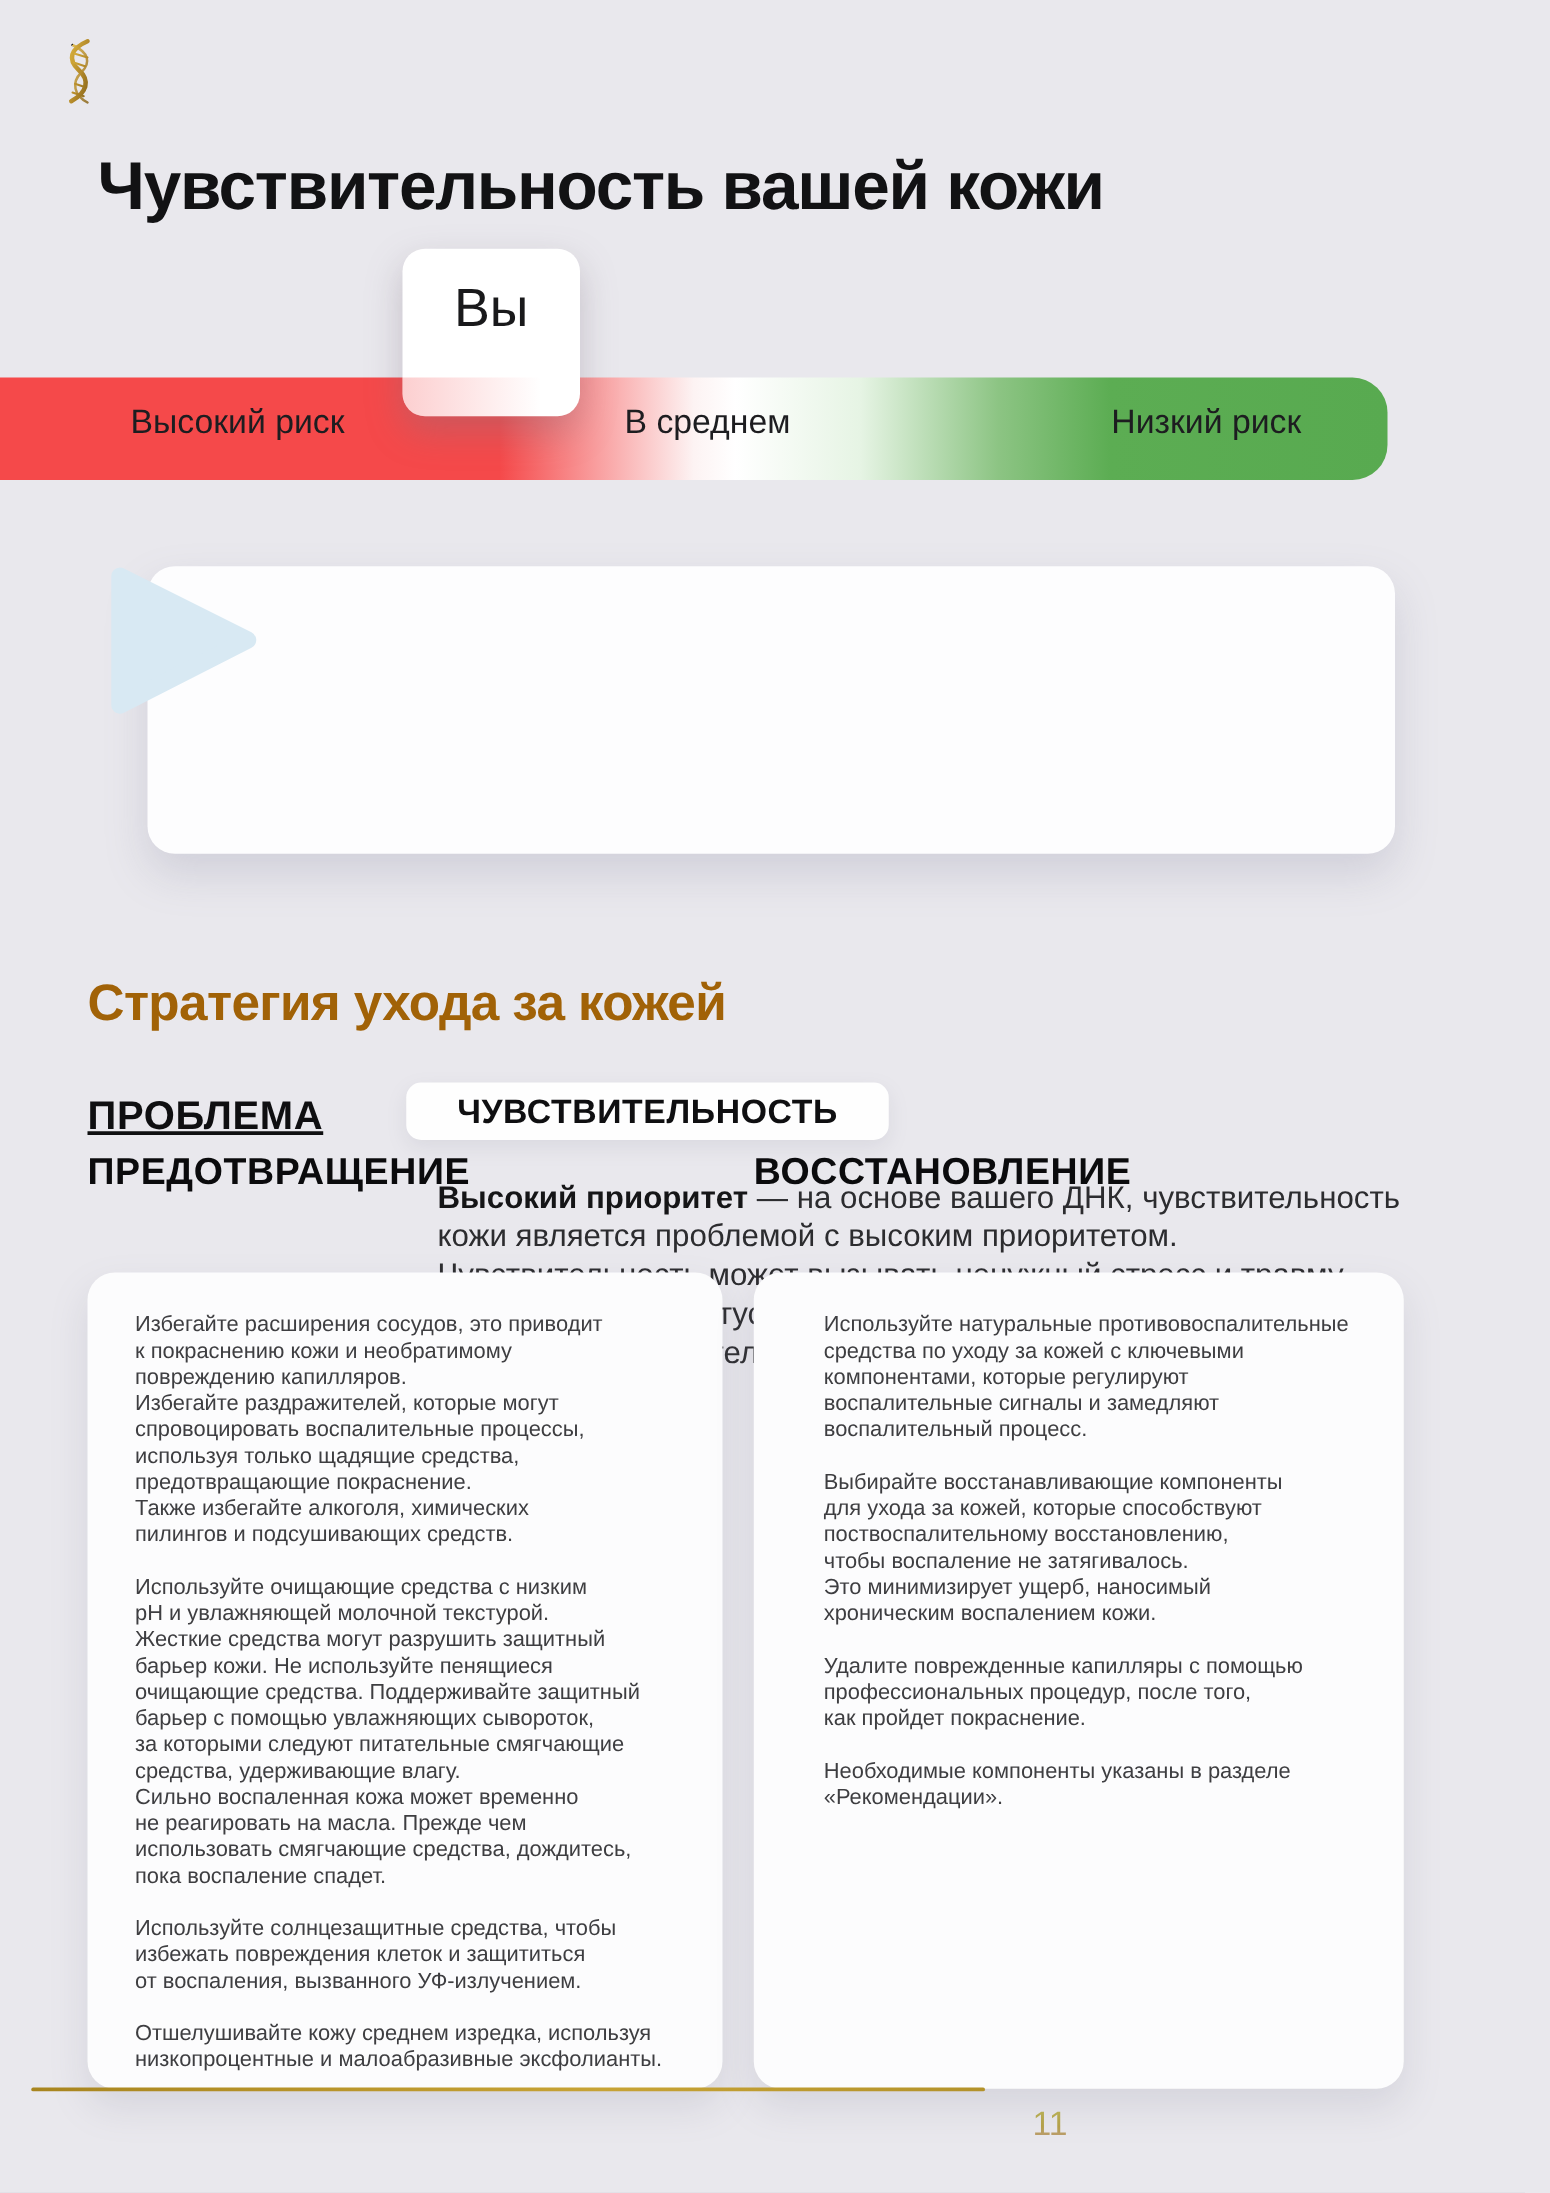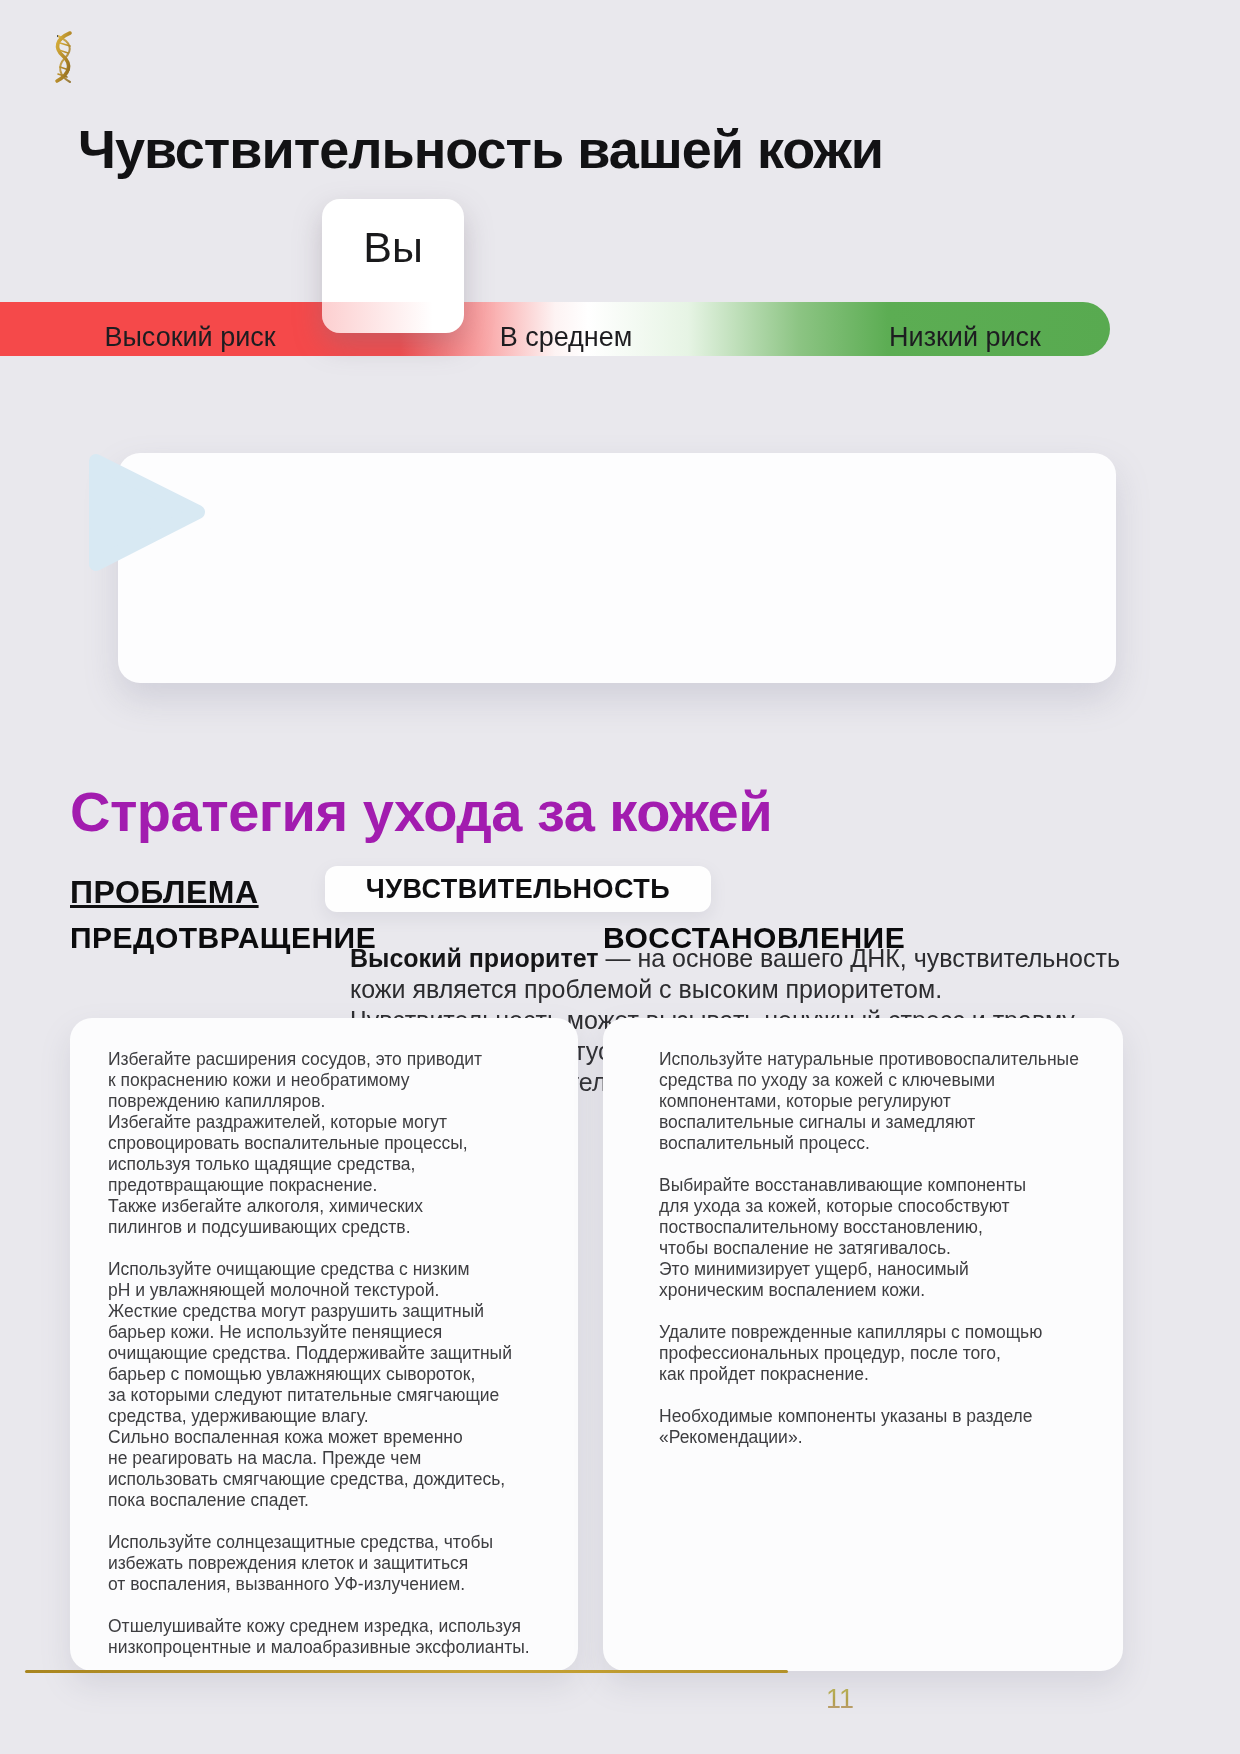--- a/index.html
+++ b/index.html
@@ -9,21 +9,21 @@
     background:#e9e8ed; overflow:hidden;
     font-family:"Liberation Sans","DejaVu Sans",sans-serif;
   }
   .logo { position:absolute; left:46px; top:30px; width:36px; height:62px; }
   .h1 {
     position:absolute; left:78px; top:118px;
     font-size:54px; font-weight:800; letter-spacing:-1px; color:#121214;
   }
   
   .bar {
-    position:absolute; left:0; top:302px; width:1110px; height:54px;
+    position:absolute; left:0; top:302px; width:1110px; height:82px;
     border-radius:0 28px 28px 0; z-index:1;
     background:linear-gradient(90deg,#f5494a 0%,#f5494a 36%,#fdf3f3 50%,#ffffff 53%,#e6f4e4 62%,#8cc483 72%,#5cad53 80%,#58aa50 100%);
   }
   .bar-label {
     position:absolute; top:0; height:70px; display:flex; align-items:center;
     transform:translateX(-50%); font-size:27px; font-weight:500; color:#1d1d20; white-space:nowrap;
   }
   .marker {
     position:absolute; left:322px; top:199px; width:142px; height:134px;
     background:#ffffff; border-radius:18px; z-index:2;
@@ -45,21 +45,21 @@
   .callout-arrow { position:absolute; left:88px; top:452px; z-index:3; }
   .callout-text {
     position:absolute; left:232px; top:490px; width:860px;
     font-size:25px; line-height:31px; color:#2c2c2f;
   }
   .callout-text strong { font-weight:700; color:#151517; }
   .pre { white-space:pre-line; }
   
   .h2 {
     position:absolute; left:70px; top:779px;
-    font-size:56px; font-weight:800; letter-spacing:-0.5px; color:#a21caf;
+    font-size:41px; font-weight:800; letter-spacing:-0.5px; color:#a16207;
   }
   .problem-label {
     position:absolute; left:70px; top:874px;
     font-size:32px; font-weight:800; color:#0f0f11; letter-spacing:.5px;text-decoration:underline;
   }
   .problem-pill {
     position:absolute; left:325px; top:866px; width:386px; height:46px;
     background:#fefefe; border-radius:12px; box-shadow:0 6px 16px rgba(130,130,150,.14);
     display:flex; align-items:center; justify-content:center;
     font-size:27px; font-weight:800; color:#0f0f11; letter-spacing:.5px;

